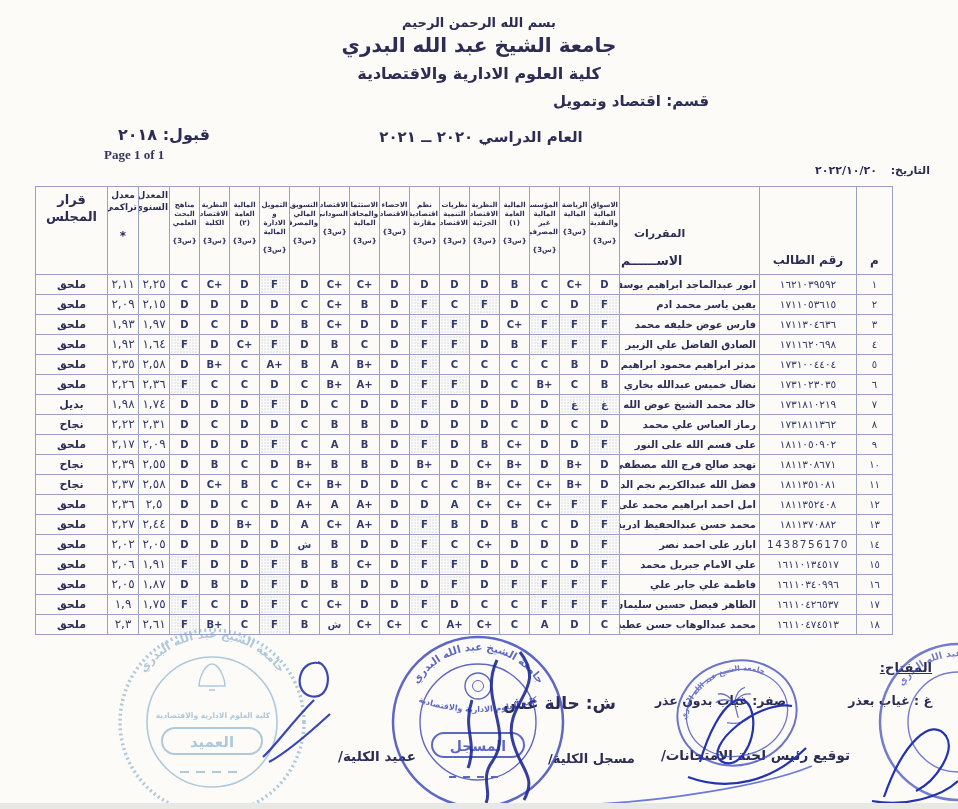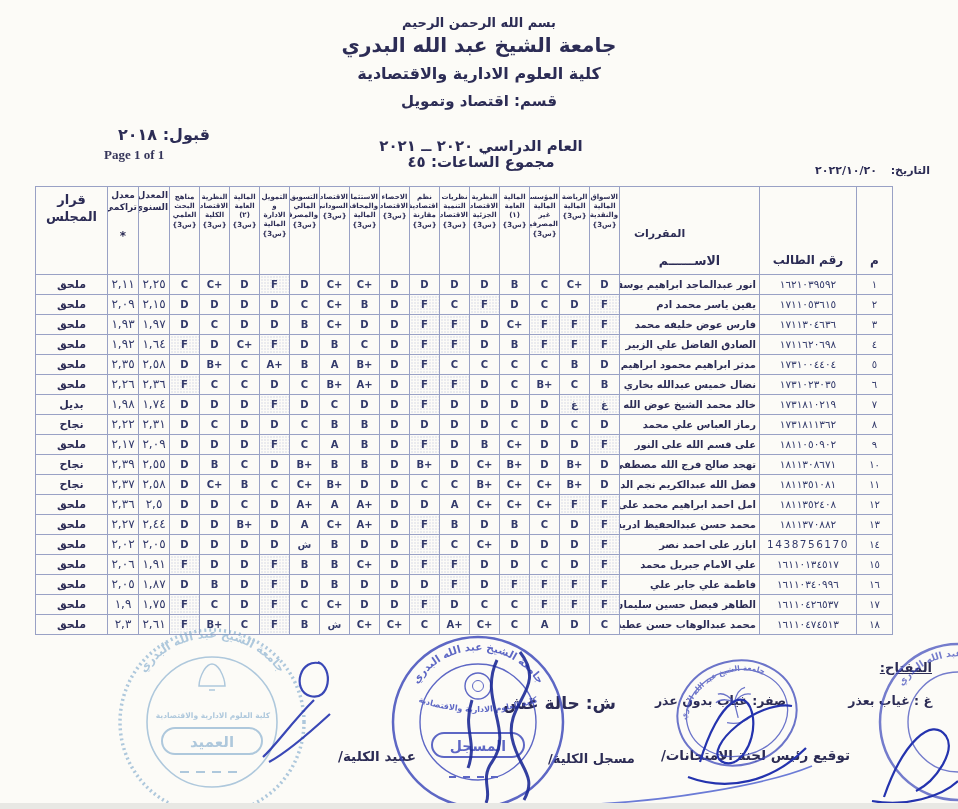--- a/index.html
+++ b/index.html
@@ -6,40 +6,40 @@
   .page{
     position:relative;width:958px;height:803px;overflow:hidden;
     background:#fcfbf7;direction:rtl;
     font-family:"DejaVu Sans",sans-serif;color:#2c2c55;
   }
   .abs{position:absolute;}
   .ctr{text-align:center;font-weight:bold;}
   #bismillah{top:15px;left:249px;width:460px;font-size:13px;}
   #university{top:33px;left:249px;width:460px;font-size:20px;}
   #college{top:64px;left:249px;width:460px;font-size:16px;}
-  #department{top:92px;left:249px;width:460px;font-size:15px;}
+  #department{top:92px;left:249px;width:460px;font-size:15px;text-align:right;}
   #result-title{top:128px;right:25px;font-size:15px;font-weight:bold;}
-  #academic-year{top:137px;left:358px;width:246px;text-align:center;font-size:15px;font-weight:bold;}
+  #academic-year{top:128px;left:358px;width:246px;text-align:center;font-size:15px;font-weight:bold;}
   #admission{top:125px;left:118px;font-size:16px;font-weight:bold;}
   #page-indicator{top:147px;left:97px;font-size:13px;font-weight:bold;font-family:"Liberation Serif",serif;color:#35355a;direction:ltr;margin-left:7px;}
   #total-hours{top:153px;left:358px;width:246px;text-align:center;font-size:15px;font-weight:bold;}
   #date-line{top:164px;right:28px;font-size:11px;font-weight:bold;}
   #date-line .num{margin-right:10px;}
   .num{direction:ltr;unicode-bidi:isolate;}
 
   
   table{border-collapse:collapse;table-layout:fixed;position:absolute;top:186px;right:65px;width:857px;}
   th,td{border:1px solid #99a1c5;overflow:hidden;}
   thead tr{height:88px;}
-  th{font-weight:bold;vertical-align:top;padding:6px 1px;font-size:7px;line-height:1.3;color:#2c2c55;}
+  th{font-weight:bold;vertical-align:top;padding:14px 1px;font-size:7px;line-height:1.3;color:#2c2c55;}
   th.c-idx,th.c-id{vertical-align:bottom;font-size:12px;padding-bottom:5px;text-align:center;}
-  th.c-name{vertical-align:bottom;position:relative;font-size:12.5px;text-align:center;letter-spacing:1px;padding-bottom:5px;}
+  th.c-name{vertical-align:bottom;position:relative;font-size:12.5px;text-align:left;letter-spacing:1px;padding-bottom:5px;}
   .muqararat{position:absolute;top:40px;left:14px;font-size:11px;font-weight:bold;letter-spacing:0;}
   th.c-course{text-align:center;}
-  th.c-course .crs-hrs{direction:ltr;margin-top:1px;}
+  th.c-course .crs-hrs{direction:ltr;margin-top:9px;}
   th.c-avg{font-size:9px;padding-top:3px;text-align:center;}
   th .star{font-size:12px;margin-top:16px;font-weight:bold;}
   th.c-dec{font-size:13px;padding-top:5px;text-align:center;}
   col.w-idx{width:36px;} col.w-id{width:97px;} col.w-name{width:140px;}
   col.w-avg{width:31px;} col.w-dec{width:72px;}
   tbody tr{height:19px;}
   td{text-align:center;color:#333a6b;padding:0 1px;height:19px;line-height:19px;}
   td.c-grade{font-size:10px;font-weight:600;direction:ltr;unicode-bidi:isolate;}
   td.c-name{text-align:right;font-size:10px;font-weight:bold;padding:0 3px;white-space:nowrap;color:#2c2c55;}
   td.c-id{font-size:10.5px;letter-spacing:1.5px;}
@@ -63,21 +63,20 @@
 
 <div class="page">
 
   <div class="abs ctr" id="bismillah">بسم الله الرحمن الرحيم</div>
   <div class="abs ctr" id="university">جامعة الشيخ عبد الله البدري</div>
   <div class="abs ctr" id="college">كلية العلوم الادارية والاقتصادية</div>
   <div class="abs ctr" id="department">قسم: اقتصاد وتمويل</div>
   <div class="abs" id="academic-year">العام الدراسي ٢٠٢٠ ــ ٢٠٢١</div>
   <div class="abs" id="admission">قبول: ٢٠١٨</div>
   <div class="abs" id="page-indicator">Page 1 of 1</div>
-  <div class="abs" id="total-hours">مجموع الساعات: ٤٥</div>
   <div class="abs" id="date-line">
     <span>التاريخ:</span>
     <span class="num">٢٠٢٢/١٠/٢٠</span>
   </div>
 
   <table>
     <colgroup id="table-colgroup">
       <col class="w-idx">
         <col class="w-id">
         <col class="w-name">

